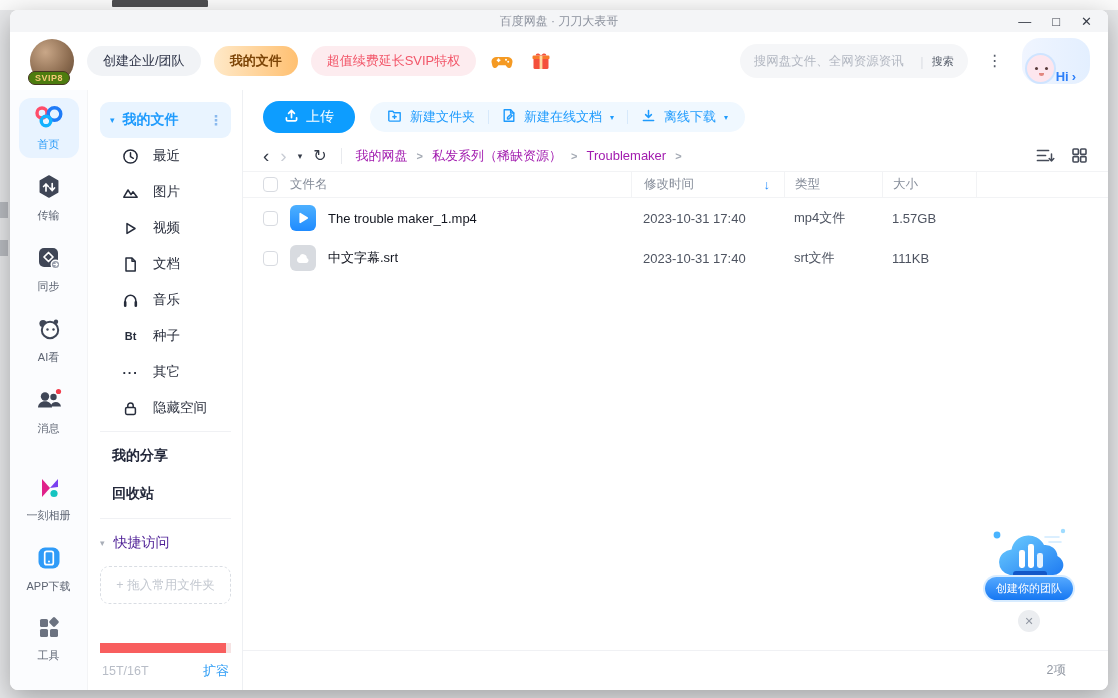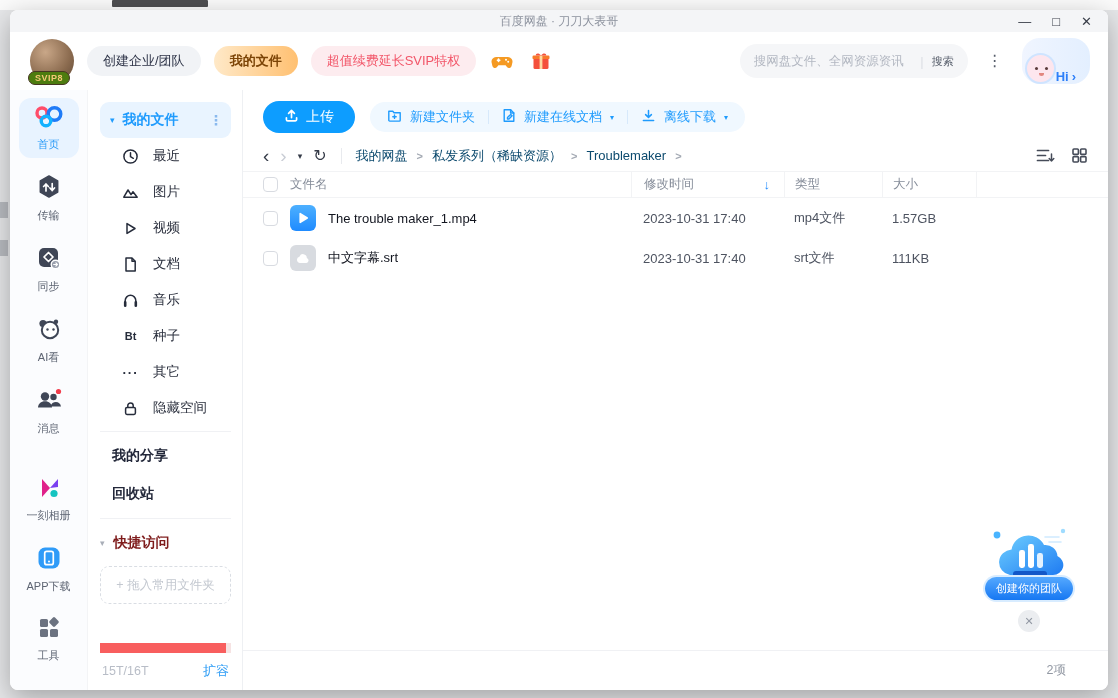--- a/index.html
+++ b/index.html
@@ -70,21 +70,21 @@
   .myfiles .more { color:#8ab9ee; font-size:14px; font-weight:bold; }
   .side-item { height:36px; display:flex; align-items:center; gap:14px; padding-left:22px; cursor:pointer; }
   .side-item .ic { width:17px; display:flex; justify-content:center; align-items:center; color:#262c3b; }
   .side-item .lbl { font-size:13.5px; color:#2a2f3d; }
   .bt-ic { font-size:11px; font-weight:bold; color:#262c3b; }
   .dots-ic { font-size:13px; font-weight:bold; color:#262c3b; letter-spacing:1px; }
   .side-div { height:1px; background:#f0f1f4; margin:5px 0; }
   .side-link { height:38px; display:flex; align-items:center; padding-left:12px; font-size:14px; font-weight:600; color:#23283a; cursor:pointer; }
   .quick { height:38px; display:flex; align-items:center; gap:9px; padding-left:0; cursor:pointer; }
   .quick .caret { color:#a9aeb8; font-size:9px; }
-  .quick .lbl { font-size:14px; font-weight:700; color:#7f1d1d; }
+  .quick .lbl { font-size:14px; font-weight:400; color:#4c1d95; }
   .dropzone { margin-top:4px; height:38px; border:1px dashed #d9dde3; border-radius:9px; display:flex; align-items:center;
               justify-content:center; font-size:12.5px; color:#c3c8d0; cursor:pointer; }
   .storage { margin-top:auto; padding-bottom:10px; }
   .storage-bar { height:10px; background:#f6e3e3; overflow:hidden; }
   .storage-fill { height:100%; width:96%; background:#f85e5e; }
   .storage-row { display:flex; align-items:center; justify-content:space-between; padding:9px 2px 0; }
   .storage-used { font-size:12.5px; color:#b8bdc7; }
   .storage-expand { font-size:13px; color:#2d9cf5; cursor:pointer; }
 
   
@@ -97,21 +97,21 @@
   .tg-caret { font-size:8px; color:#1f9bfd; }
   .tg-div { width:1px; height:14px; background:#d7e9fb; }
 
   .navrow { padding:6px 20px 6px; display:flex; align-items:center; gap:11px; flex:0 0 auto; }
   .nav-back { font-size:19px; color:#353b48; line-height:1; cursor:pointer; }
   .nav-fwd { font-size:19px; color:#c9cdd5; line-height:1; cursor:pointer; }
   .nav-caret { font-size:9px; color:#353b48; cursor:pointer; }
   .nav-refresh { font-size:16px; color:#353b48; line-height:1; cursor:pointer; }
   .nav-div { width:1px; height:16px; background:#e8eaee; margin:0 3px; }
   .crumbs { display:flex; align-items:center; gap:9px; font-size:13px; }
-  .crumb { color:#0c4a6e; cursor:pointer; }
+  .crumb { color:#a21caf; cursor:pointer; }
   .crumb-sep { color:#a3a9b3; font-size:11px; font-weight:bold; }
   .view-icons { margin-left:auto; display:flex; align-items:center; gap:16px; }
   .view-icons .vi { cursor:pointer; display:flex; }
 
   .thead { height:27px; display:flex; align-items:center; border-top:1px solid #f2f3f5; border-bottom:1px solid #f2f3f5;
            font-size:12.5px; color:#858c99; flex:0 0 auto; }
   .trow { height:40px; display:flex; align-items:center; font-size:13px; color:#4d5360; cursor:pointer; }
   .col-name { flex:1; display:flex; align-items:center; gap:12px; padding-left:20px; min-width:0; }
   .col-time { width:153px; display:flex; align-items:center; flex:0 0 auto; }
   .col-type { width:98px; flex:0 0 auto; padding-left:10px; }

